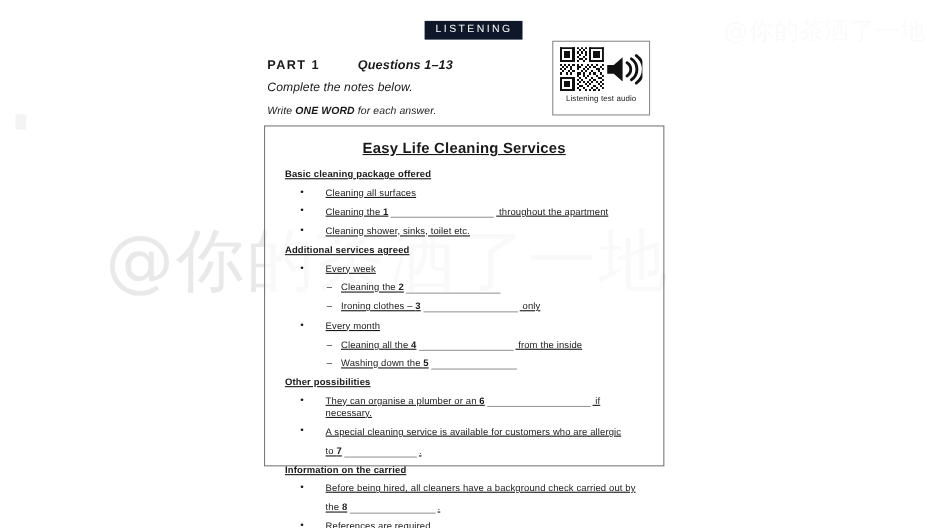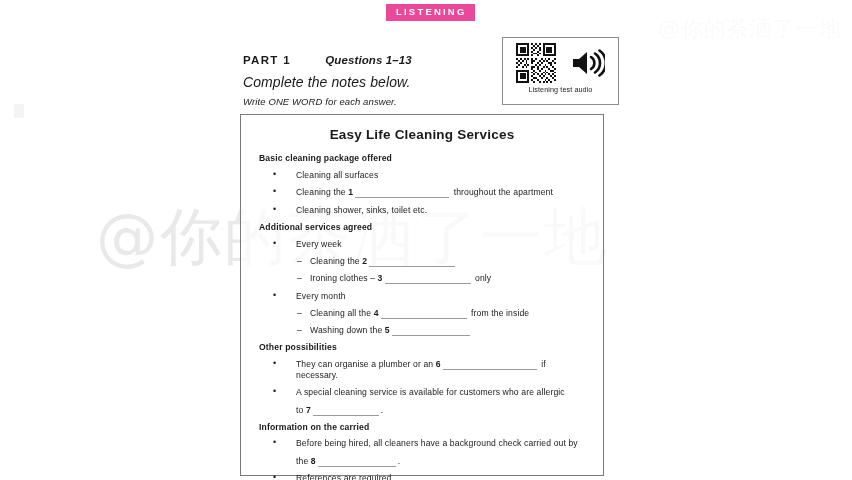--- a/index.html
+++ b/index.html
@@ -59,25 +59,25 @@
   
   .page {
     position: absolute;
     inset: 0;
     z-index: 2;
   }
 
   .listening-banner {
     position: absolute;
     left: 386px;
-    top: 4px;
-    background: #ec4899;
+    top: 19px;
+    background: #0f172a;
     color: #ffffff;
     font-size: 9.5px;
-    font-weight: bold;
+    font-weight: normal;
     letter-spacing: 2.2px;
     padding: 3px 9px 4px 10px;
     line-height: 1;
   }
 
   .part-row {
     position: absolute;
     left: 243px;
     top: 50px;
     white-space: nowrap;
@@ -92,40 +92,40 @@
     font-weight: bold;
     font-style: italic;
     margin-left: 30px;
     letter-spacing: 0.1px;
   }
 
   .instr-1 {
     position: absolute;
     left: 243px;
     top: 74px;
-    font-size: 14px;
+    font-size: 11px;
     font-style: italic;
     letter-spacing: 0.1px;
   }
   .instr-2 {
     position: absolute;
     left: 243px;
     top: 96px;
     font-size: 9.5px;
     font-style: italic;
     letter-spacing: 0.1px;
   }
-  .instr-2 b { font-weight: normal; font-style: italic; text-align: center; }
+  .instr-2 b { font-weight: bold; font-style: italic; text-align: center; }
 
   
   .audio-box {
     position: absolute;
     left: 502px;
     top: 37px;
-    width: 117px;
+    width: 89px;
     height: 68px;
     border: 1px solid #8d8d8d;
     background: #ffffff;
     box-sizing: border-box;
   }
   .audio-box-inner {
     display: flex;
     align-items: center;
     justify-content: space-around;
     height: 46px;
@@ -148,25 +148,26 @@
     margin-top: 1px;
     letter-spacing: 0.1px;
   }
 
   
   .notes-box {
     position: absolute;
     left: 240px;
     top: 114px;
     width: 364px;
-    height: 362px;
+    height: 310px;
     border: 1.2px solid #7a7a7a;
     background: rgba(255,255,255,0.72);
     box-sizing: border-box;
     padding: 10px 14px 0 14px;
+    text-decoration: underline;
   }
   .notes-title {
     text-align: center;
     font-size: 13.5px;
     font-weight: bold;
     letter-spacing: 0.2px;
     margin: 2px 0 11px 0;
   }
 
   .sec-head {

